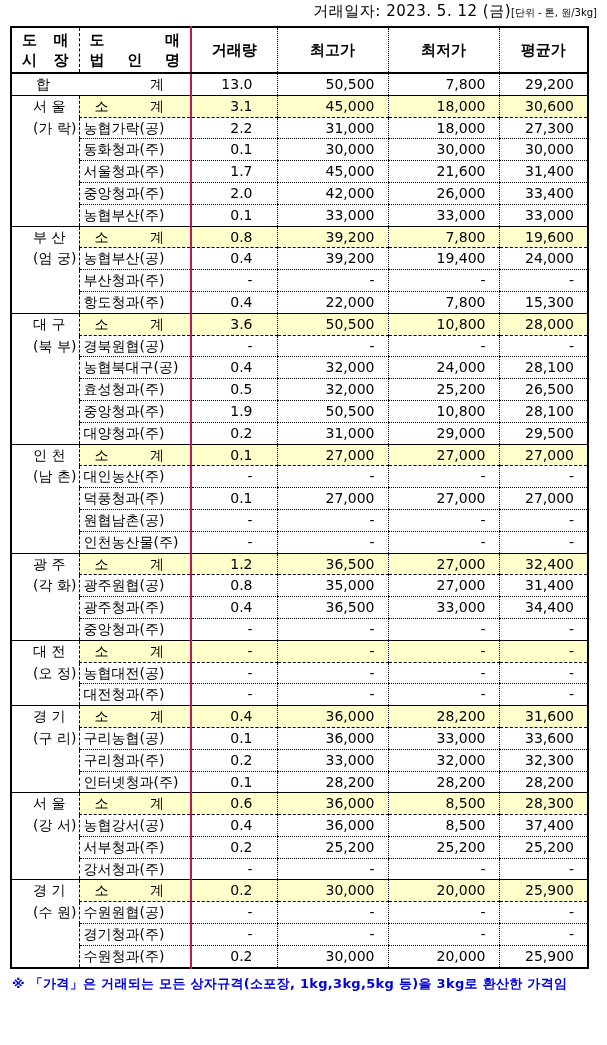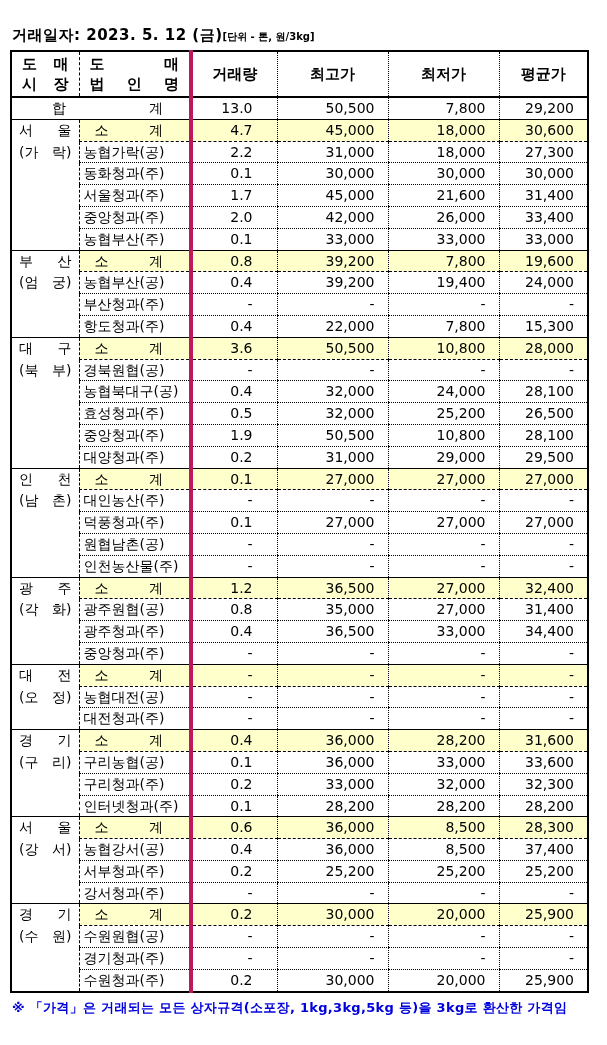--- a/index.html
+++ b/index.html
@@ -6,60 +6,60 @@
   .page {
     position:relative; width:607px; height:1045px; background:#ffffff;
     font-family:"DejaVu Sans","Liberation Sans",sans-serif; color:#000;
     overflow:hidden;
   }
   .title {
     margin-top:11px; text-align:center; font-size:24px; font-weight:bold;
     letter-spacing:1px; white-space:nowrap;
   }
   .info-row {
-    display:flex; justify-content:flex-start; align-items:baseline;
-    margin:26px 10px 5px 12px; font-weight:bold;
+    display:flex; justify-content:flex-end; align-items:baseline;
+    margin:2px 10px 5px 12px; font-weight:normal;
   }
   .info-date { font-size:15px; letter-spacing:0.5px; }
   .info-unit { font-size:10px; }
 
   table.price {
     border-collapse:collapse; table-layout:fixed; width:577px;
     margin-left:10px; border:2px solid #000;
   }
   th,td {
     padding:0; overflow:hidden; white-space:nowrap; font-size:14px;
     height:20.8px; line-height:20.8px;
   }
   thead th {
     height:44px; border-bottom:2px solid #000; font-weight:bold; font-size:15px;
     vertical-align:middle;
   }
   .h-two div { text-align:justify; text-align-last:justify; padding:0 10px; line-height:20px; height:20px; }
   .sep-dash { border-left:1px dashed #000; }
-  .sep-solid { border-left:4px solid #be185d; }
+  .sep-solid { border-left:2px solid #be185d; }
   .sep-dot { border-left:1px dotted #000; }
 
   .num { text-align:right; }
   .vol { padding-right:24px; }
   .price-c { padding-right:13px; }
   .corp-name { text-align:left; padding-left:4px; }
   .sub { background:#FFFFCC; }
 
   .corp-row td { border-bottom:1px dotted #000; }
   .sub-row td { border-bottom:1px dashed #000; }
   .g-first td { border-top:1px solid #000; }
   .total-row td { border-bottom:1px solid #000; }
 
-  .label-merged { text-align:justify; text-align-last:justify; padding:0 26px 0 40px; }
+  .label-merged { text-align:justify; text-align-last:justify; padding:0 26px 0 24px; }
   .sub-label { text-align:justify; text-align-last:justify; padding:0 26px 0 15px; }
   .market-cell { vertical-align:top; }
   .market-cell div {
     height:21.8px; line-height:21.8px; text-align:justify; text-align-last:justify;
-    padding:0 7px;
+    padding:0 21px;
   }
   .footnote {
     margin:6px 0 0 12px; font-size:13px; font-weight:bold; color:#0000DD;
     letter-spacing:0.3px; white-space:nowrap;
   }
 </style>
 </head>
 <body>
 
 <div class="page">
@@ -102,21 +102,21 @@
           <td class="num price-c sep-dot">50,500</td>
           <td class="num price-c sep-dot">7,800</td>
           <td class="num price-c sep-dot">29,200</td>
         </tr>
         <tr class="sub-row g-first">
           <td class="market-cell" rowspan="6">
             <div class="">서 울</div>
             <div class="">(가 락)</div>
           </td>
           <td class="sub-label sub sep-dash">소 계</td>
-          <td class="num vol sep-solid sub">4.7</td>
+          <td class="num vol sep-solid sub">3.1</td>
           <td class="num price-c sep-dot sub">45,000</td>
           <td class="num price-c sep-dot sub">18,000</td>
           <td class="num price-c sep-dot sub">30,600</td>
         </tr>
         <tr class="corp-row">
           <td class="corp-name sep-dash">농협가락(공)</td>
           <td class="num vol sep-solid">2.2</td>
           <td class="num price-c sep-dot">31,000</td>
           <td class="num price-c sep-dot">18,000</td>
           <td class="num price-c sep-dot">27,300</td>

